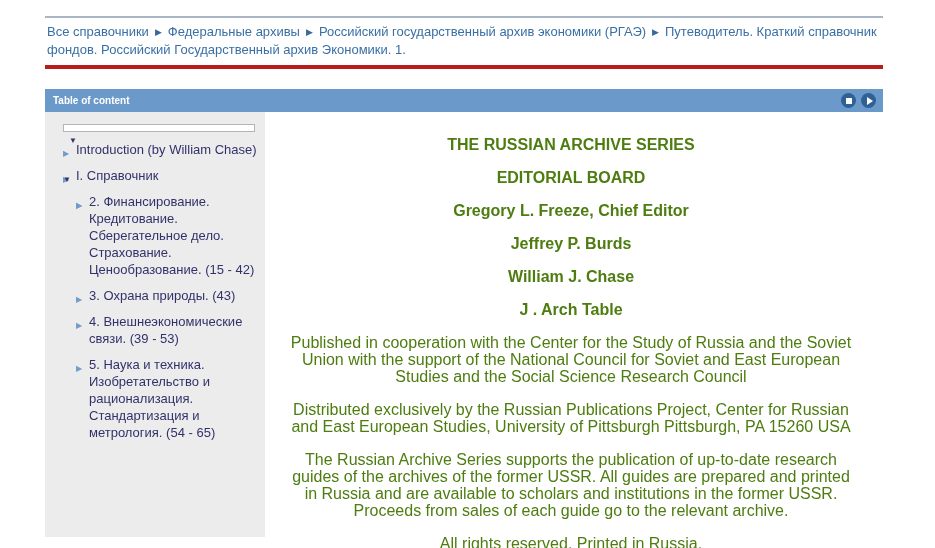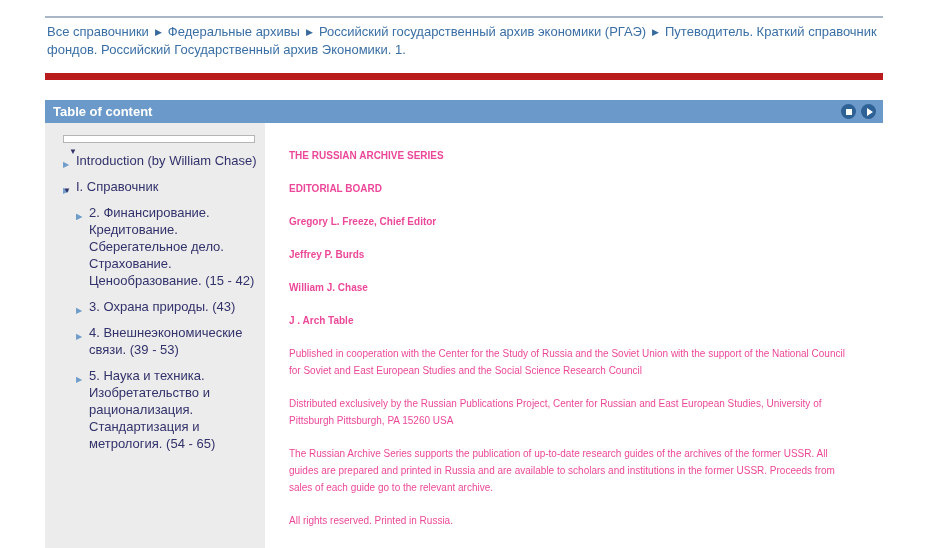--- a/index.html
+++ b/index.html
@@ -3,27 +3,27 @@
 <meta charset="utf-8">
 <style>
   * { margin:0; padding:0; box-sizing:border-box; }
   html,body { background:#ffffff; }
   body { font-family:"Liberation Sans", sans-serif; }
   .page { position:relative; width:935px; height:548px; overflow:hidden; background:#fff; }
   .inner { margin-left:45px; width:838px; }
 
   .topline { border-top:2px solid #a9b6c6; margin-top:16px; }
 
-  .breadcrumb { padding:5px 2px 14px 2px; font-size:13px; line-height:18px;
-                color:#3a6fa5; border-bottom:7px solid #b91c1c; }
+  .breadcrumb { padding:5px 2px 6px 2px; font-size:13px; line-height:18px;
+                color:#3a6fa5; border-bottom:4px solid #b91c1c; }
   .crumb { color:#3a6fa5; cursor:pointer; }
   .crumb-sep { color:#36699e; margin:0 6px; font-size:9px; vertical-align:1px; }
 
   .bar { margin-top:20px; background:#6b9aca; height:23px; display:flex;
-         align-items:center; color:#ffffff; font-weight:bold; font-size:13px;
+         align-items:center; color:#ffffff; font-weight:bold; font-size:10px;
          padding:0 7px 0 8px; }
   .bar-icons { margin-left:auto; display:flex; gap:5px; }
   .circle { width:15px; height:15px; border-radius:50%; background:#2e6195;
             display:flex; align-items:center; justify-content:center; cursor:pointer; }
   .square-glyph { width:6px; height:6px; background:#ffffff; }
   .play-glyph { width:0; height:0; border-left:6px solid #ffffff;
                 border-top:4px solid transparent; border-bottom:4px solid transparent;
                 margin-left:2px; }
 
   .main { display:flex; align-items:stretch; height:425px; }
@@ -31,22 +31,22 @@
   .side-item { position:relative; margin:0 0 9px 0; padding-left:13px;
                font-size:13px; color:#32326b; line-height:17px; cursor:pointer; }
   .side-item .tri { position:absolute; left:0; top:4px; font-size:8px; }
   .tri.expanded { color:#32326b; }
   .tri.collapsed { color:#6f9cc9; }
   .side-item.sub { margin-left:13px; }
   .side-item.selected { background:#ffffff; border:1px solid #b5b5b5;
                         font-weight:bold; padding:3px 4px 3px 17px; margin-right:2px; }
   .side-item.selected .tri { left:5px; top:7px; }
 
-  .content { flex:1; padding:8px 30px 0 24px; 
-             font-size:10px; line-height:17px; color:#ec4899; background:#fff; }
+  .content { flex:1; padding:8px 30px 0 24px; text-align:center;
+             font-size:16px; line-height:17px; color:#4d7c0f; background:#fff; }
   .content p { margin:16px 0; }
   .content p.heading { font-weight:bold; }
 </style>
 </head>
 <body>
 
 <div class="page">
   <div class="inner">
     <div class="topline"></div>
 

